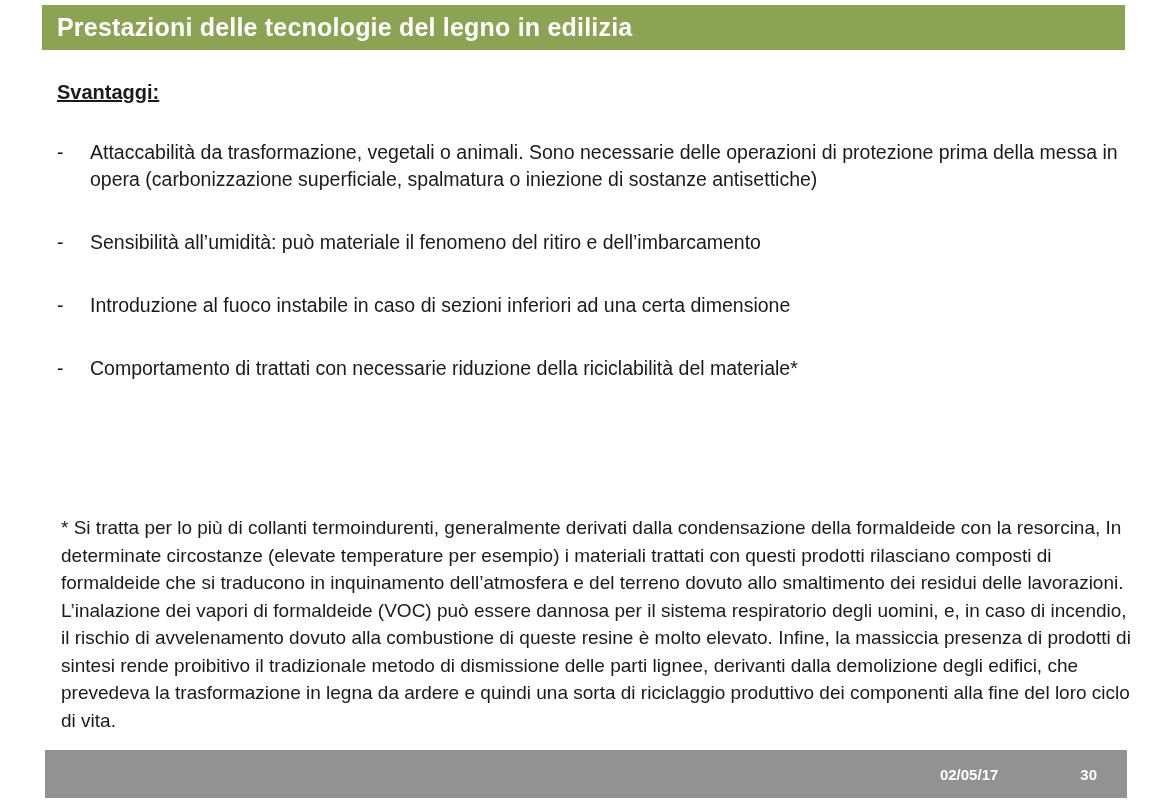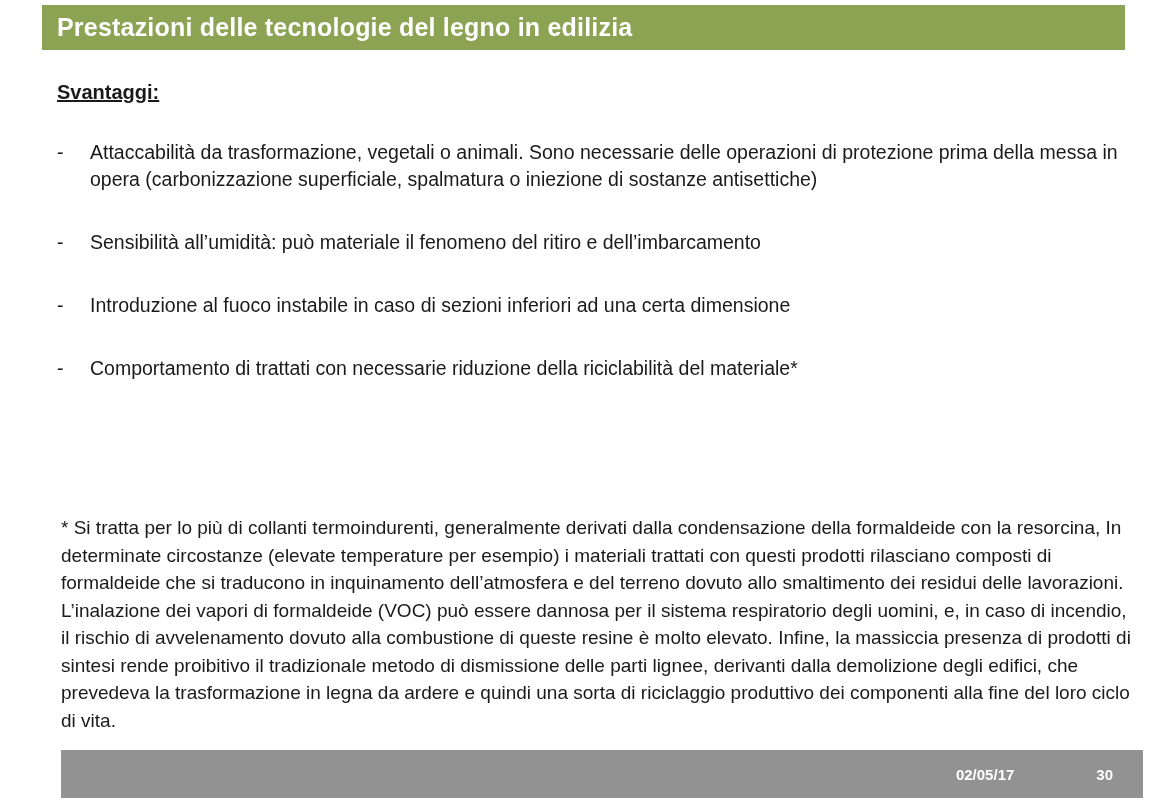--- a/index.html
+++ b/index.html
@@ -55,21 +55,21 @@
   }
   b{font-weight:normal;}
   .footer-bar{
     position:absolute;left:45px;top:750px;
     width:1082px;height:48px;
     background:var(--gray);
     display:flex;align-items:center;justify-content:flex-end;
     box-sizing:border-box;
     padding-right:30px;
     color:var(--white);
-    font-size:15px;font-weight:bold;margin-left:16px;
+    font-size:15px;font-weight:bold;
   }
   .footer-bar .page{margin-left:82px;}
 </style>
 </head>
 <body>
 
 <div class="slide">
 
   <header class="title-bar">
     <h1>Prestazioni delle tecnologie del legno in edilizia</h1>

